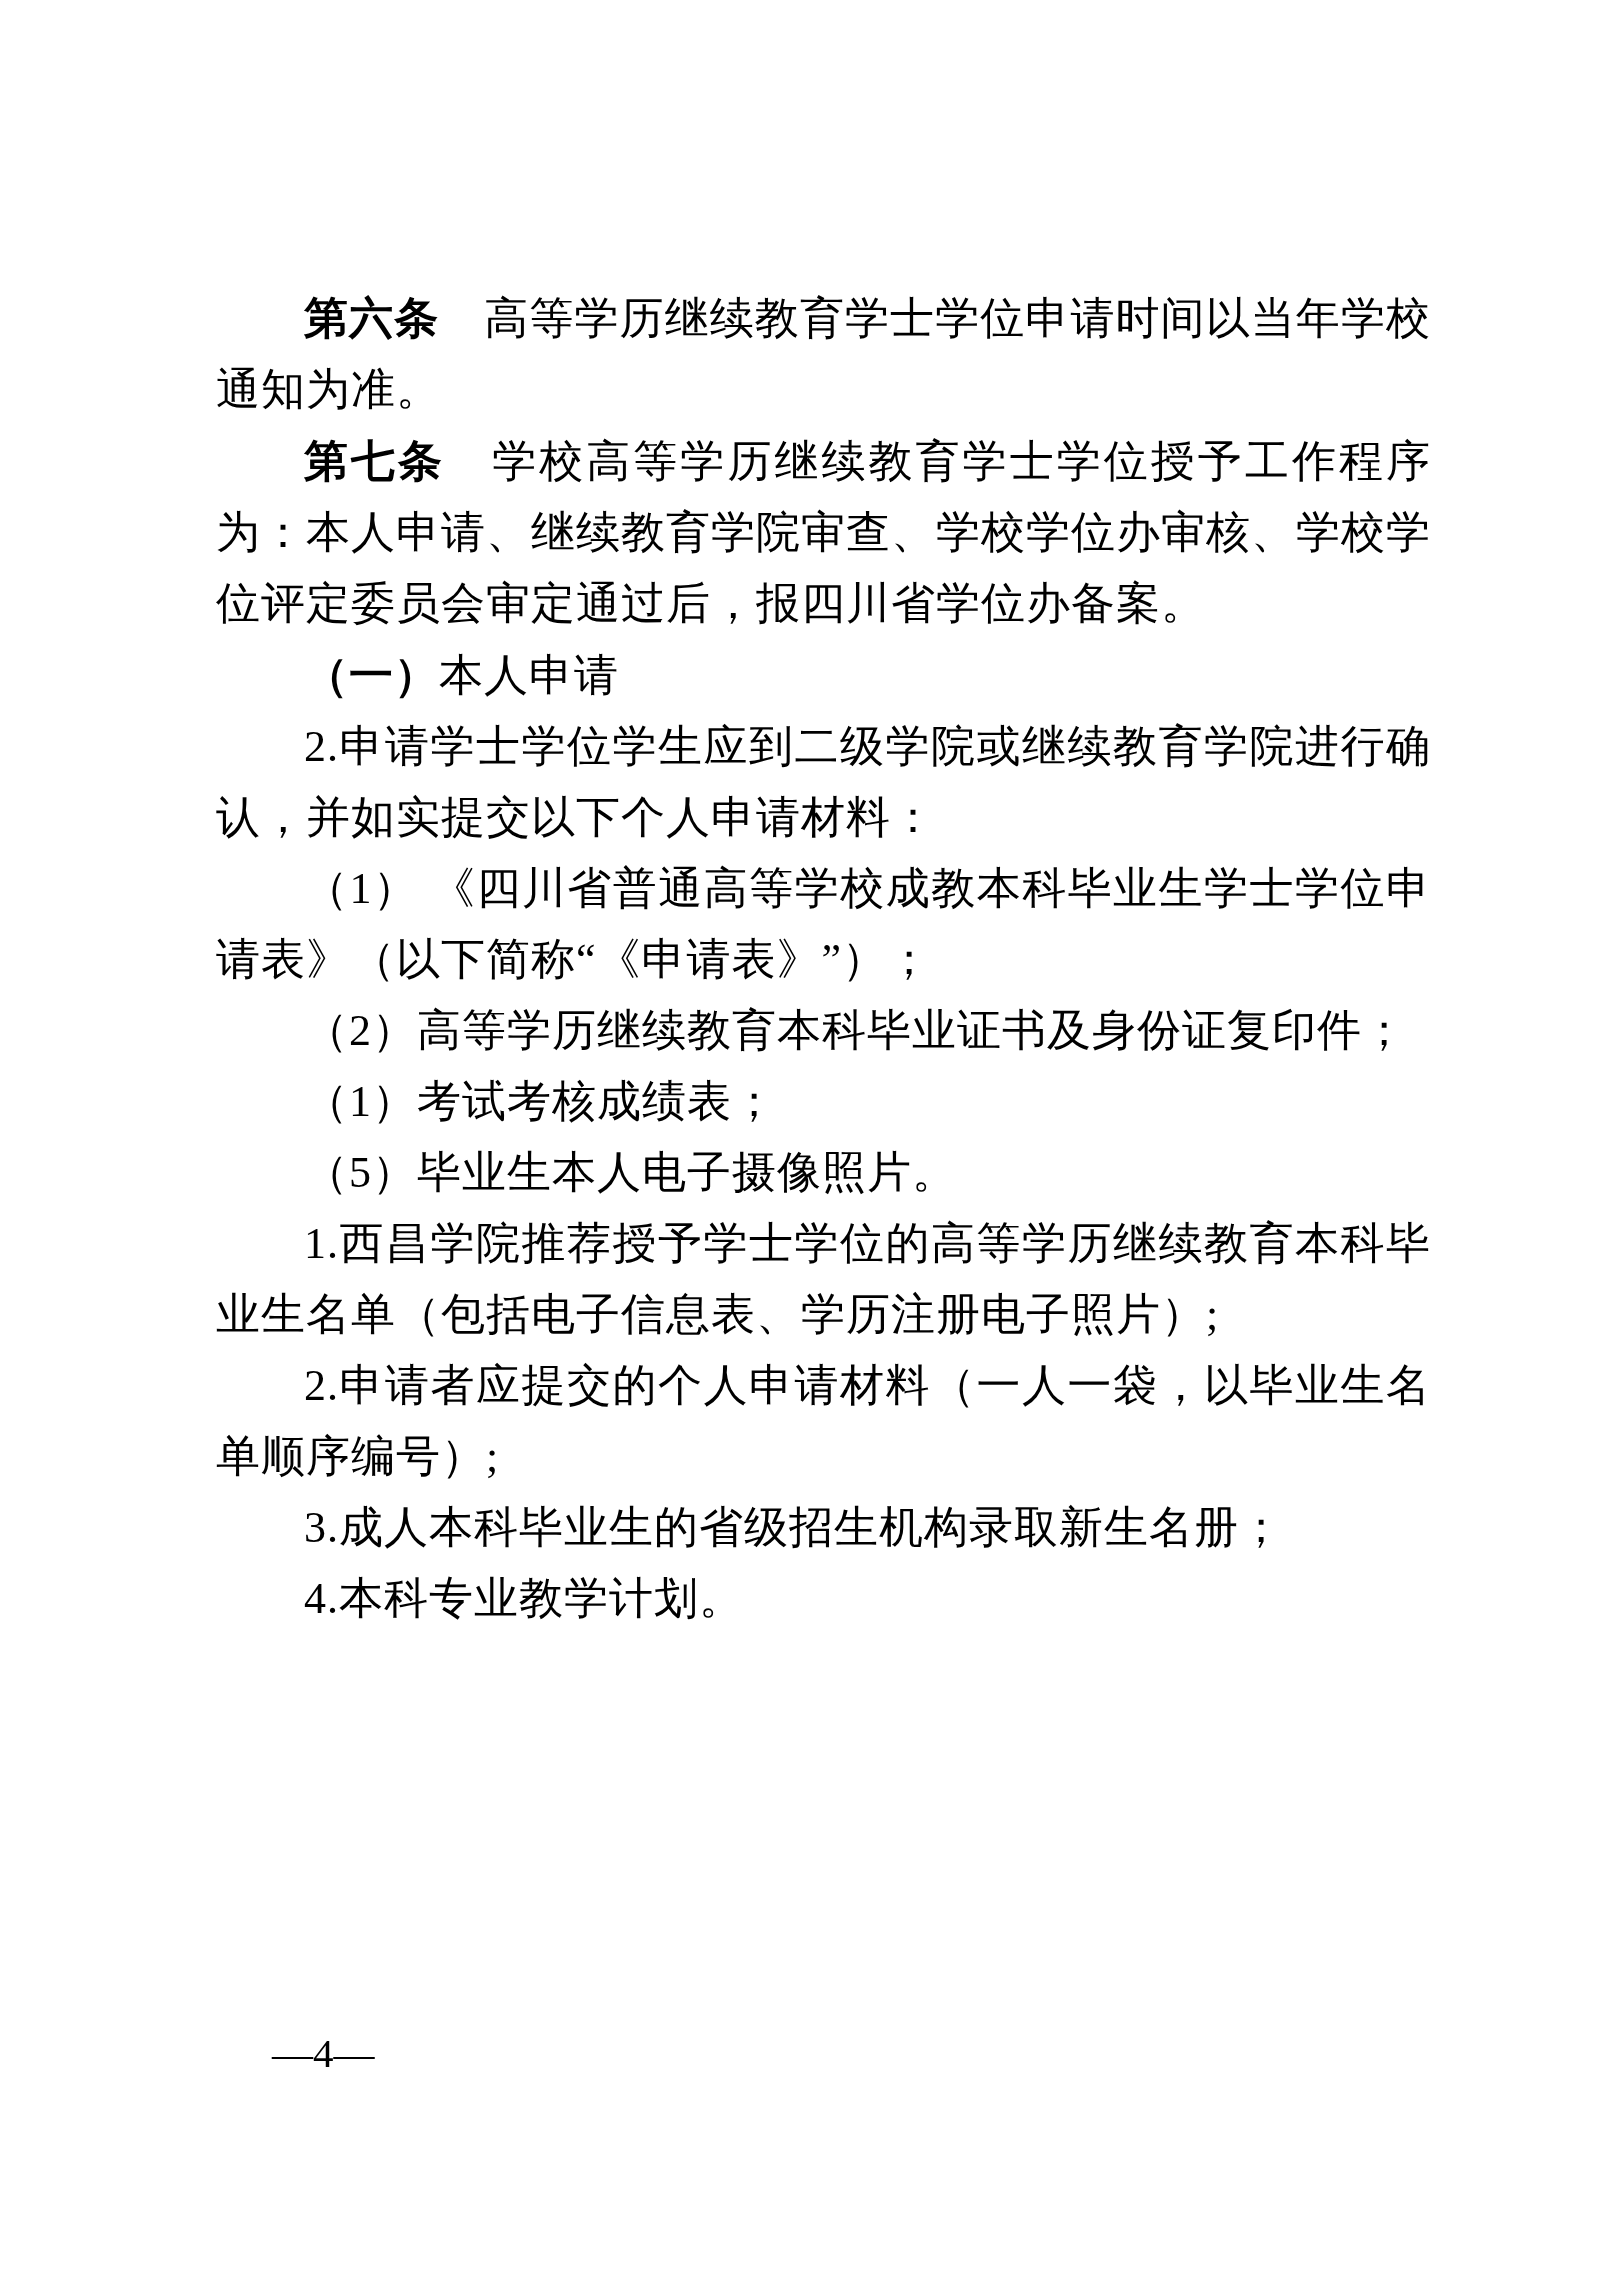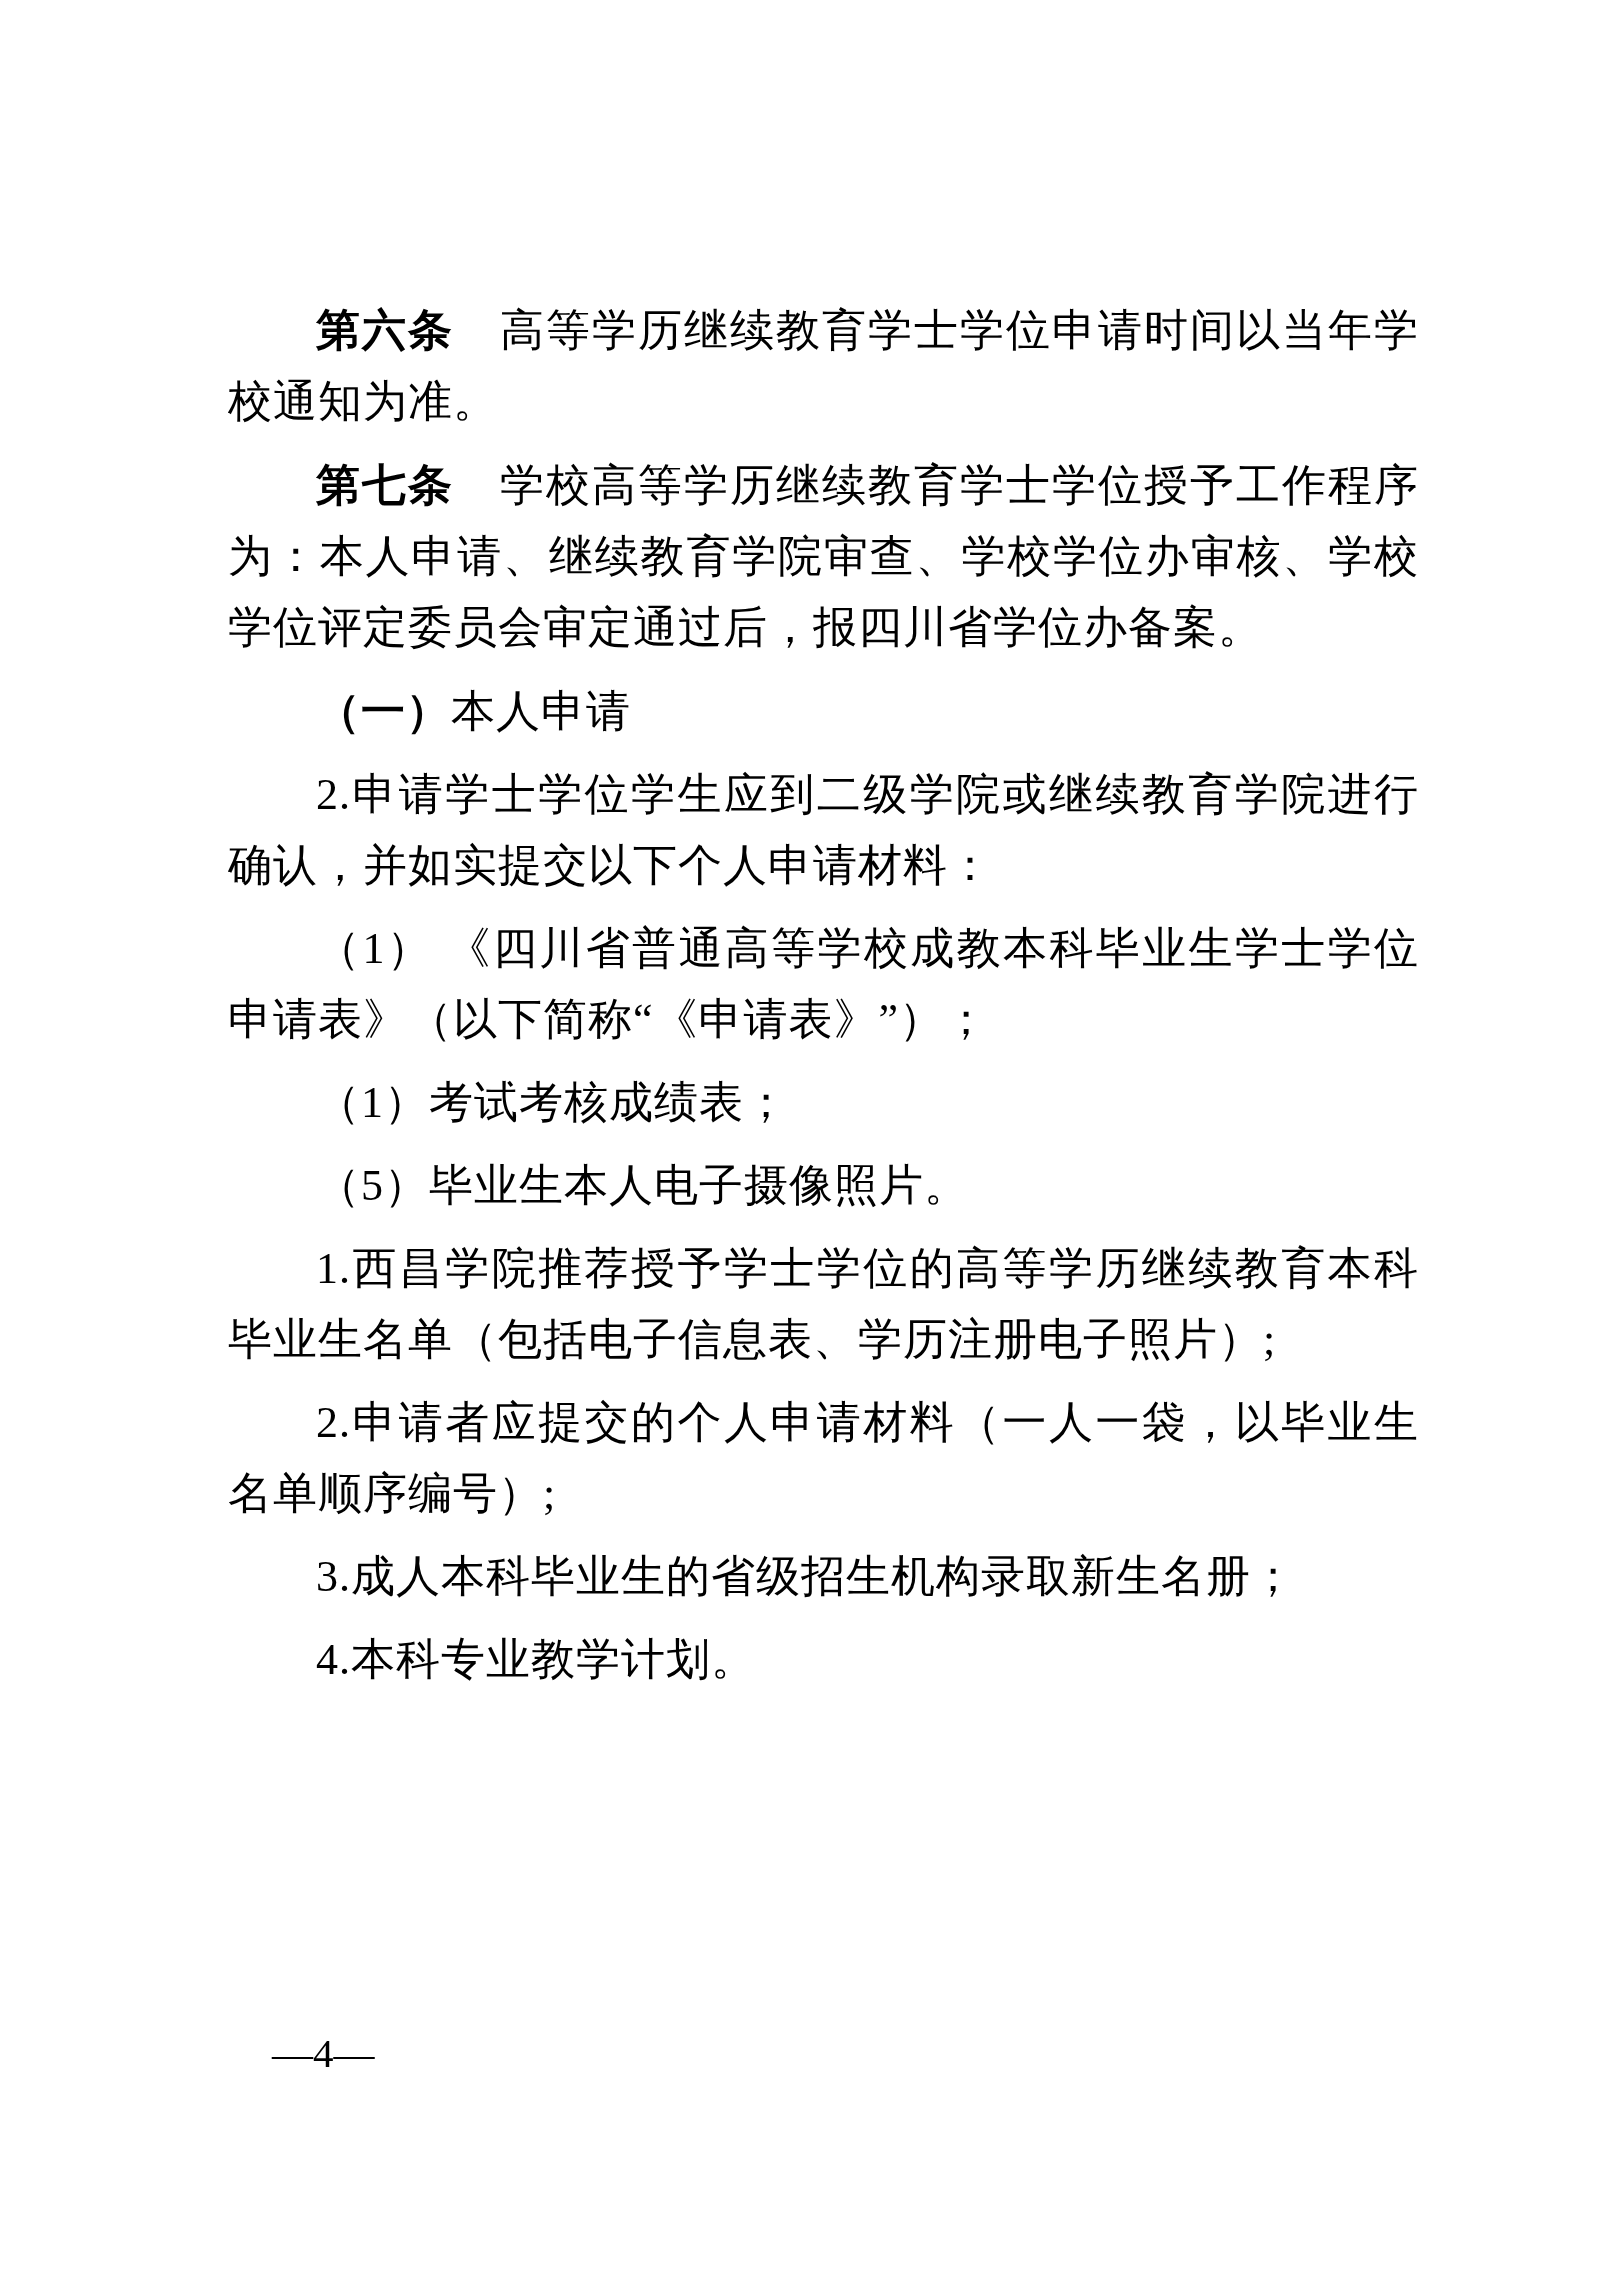--- a/index.html
+++ b/index.html
@@ -21,21 +21,21 @@
     left: 216px;
     top: 282px;
     width: 1215px;
     font-size: 44px;
     line-height: 71px;
     letter-spacing: 1px;
     text-align: justify;
     word-break: break-all;
   }
   .para {
-    margin: 12px;
+    margin: 0;
     padding: 0;
     text-indent: 2em;
   }
   .para .head {
     font-weight: bold;
     font-family: "DejaVu Sans", "Liberation Sans", sans-serif;
   }
   .page-footer {
     position: absolute;
     left: 272px;
@@ -49,20 +49,21 @@
 <body>
 
 <div class="page">
   <main class="text-block">
 
   <p class="para"><span class="head">第六条</span><span>　高等学历继续教育学士学位申请时间以当年学校通知为准。</span></p>
       <p class="para"><span class="head">第七条</span><span>　学校高等学历继续教育学士学位授予工作程序为：本人申请、继续教育学院审查、学校学位办审核、学校学位评定委员会审定通过后，报四川省学位办备案。</span></p>
       <p class="para"><span class="head">（一）</span><span>本人申请</span></p>
       <p class="para"><span>2.申请学士学位学生应到二级学院或继续教育学院进行确认，并如实提交以下个人申请材料：</span></p>
       <p class="para"><span>（1） 《四川省普通高等学校成教本科毕业生学士学位申请表》（以下简称“《申请表》”）；</span></p>
+      <p class="para"><span>（2）高等学历继续教育本科毕业证书及身份证复印件；</span></p>
       <p class="para"><span>（1）考试考核成绩表；</span></p>
       <p class="para"><span>（5）毕业生本人电子摄像照片。</span></p>
       <p class="para"><span>1.西昌学院推荐授予学士学位的高等学历继续教育本科毕业生名单（包括电子信息表、学历注册电子照片）;</span></p>
       <p class="para"><span>2.申请者应提交的个人申请材料（一人一袋，以毕业生名单顺序编号）;</span></p>
       <p class="para"><span>3.成人本科毕业生的省级招生机构录取新生名册；</span></p>
       <p class="para"><span>4.本科专业教学计划。</span></p>
     </main>
   <div class="page-footer">—4—</div>
 </div>
 

